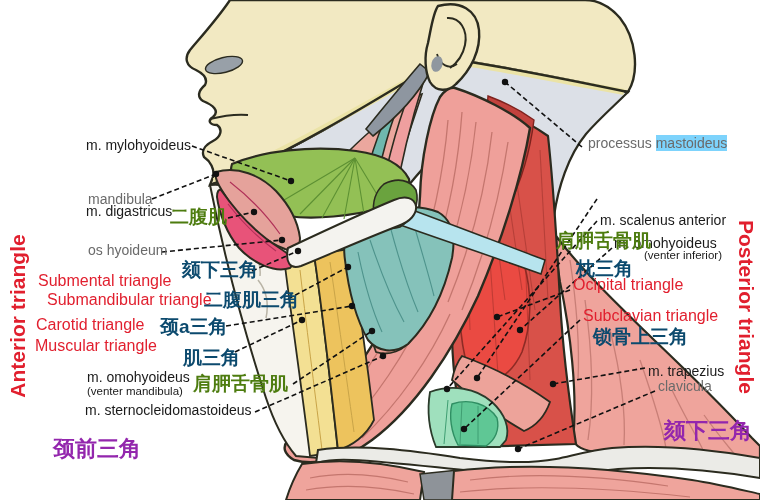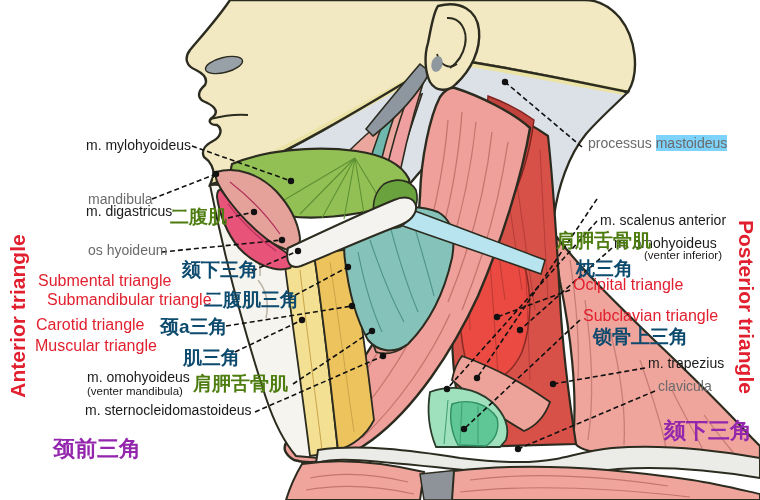--- a/index.html
+++ b/index.html
@@ -201,18 +201,18 @@
 
 <span class="lb gray" style="left:588px;top:136px"><span>processus</span> <span class="hl">mastoideus</span></span>
 <span class="lb" style="left:600px;top:213px">m. scalenus anterior</span>
 <span class="lb" style="left:614px;top:236px">m. omohyoideus</span>
 <span class="lb green" style="left:556px;top:231px">肩胛舌骨肌</span>
 <span class="lb small" style="left:644px;top:249px">(venter inferior)</span>
 <span class="lb teal" style="left:576px;top:259px">枕三角</span>
 <span class="lb red" style="left:573px;top:277px">Ocipital triangle</span>
 <span class="lb red" style="left:583px;top:308px">Subclavian triangle</span>
 <span class="lb teal" style="left:593px;top:327px">锁骨上三角</span>
-<span class="lb" style="left:648px;top:356px">m. trapezius</span>
+<span class="lb" style="left:648px;top:364px">m. trapezius</span>
 <span class="lb gray" style="left:658px;top:379px">clavicula</span>
 <span class="lb purple" style="left:664px;top:419px">颏下三角</span>
 <span class="lb vert" style="left:661px;top:294px;transform:rotate(90deg)">Posterior triangle</span>
 
 </div>
 
 </body></html>

